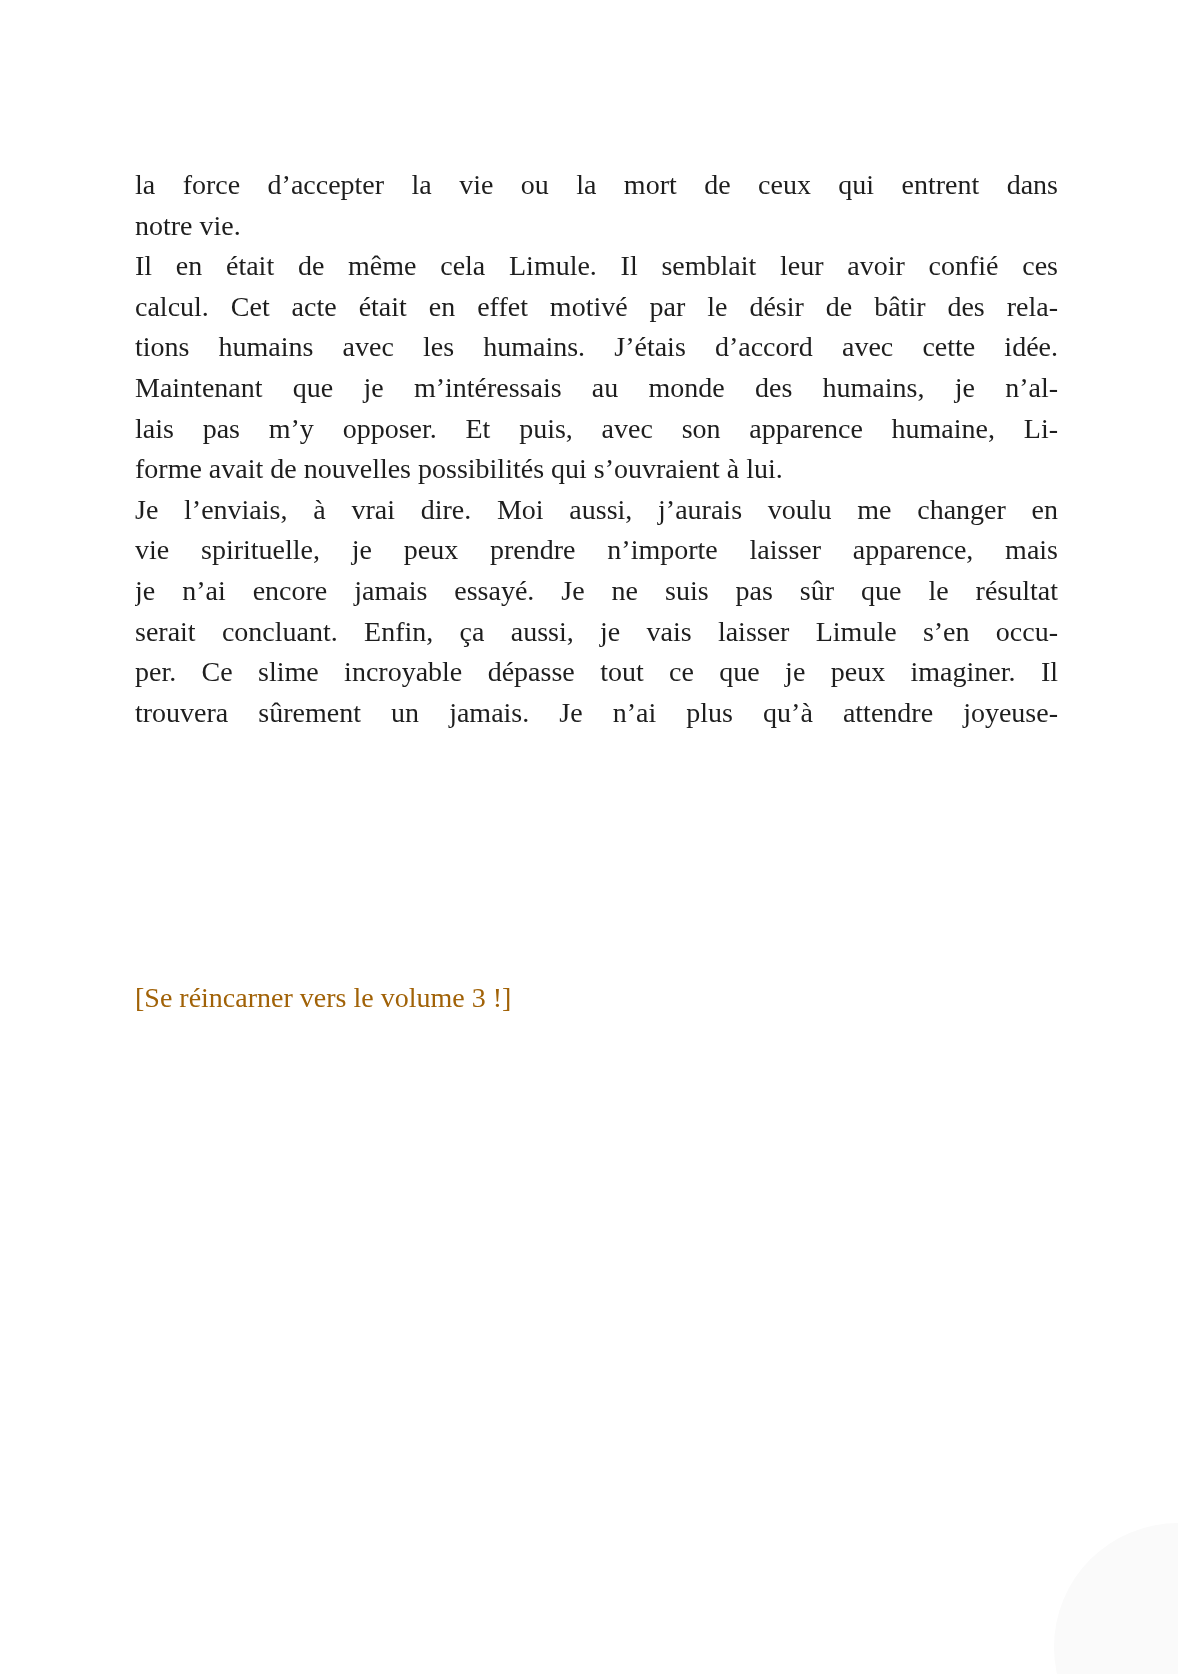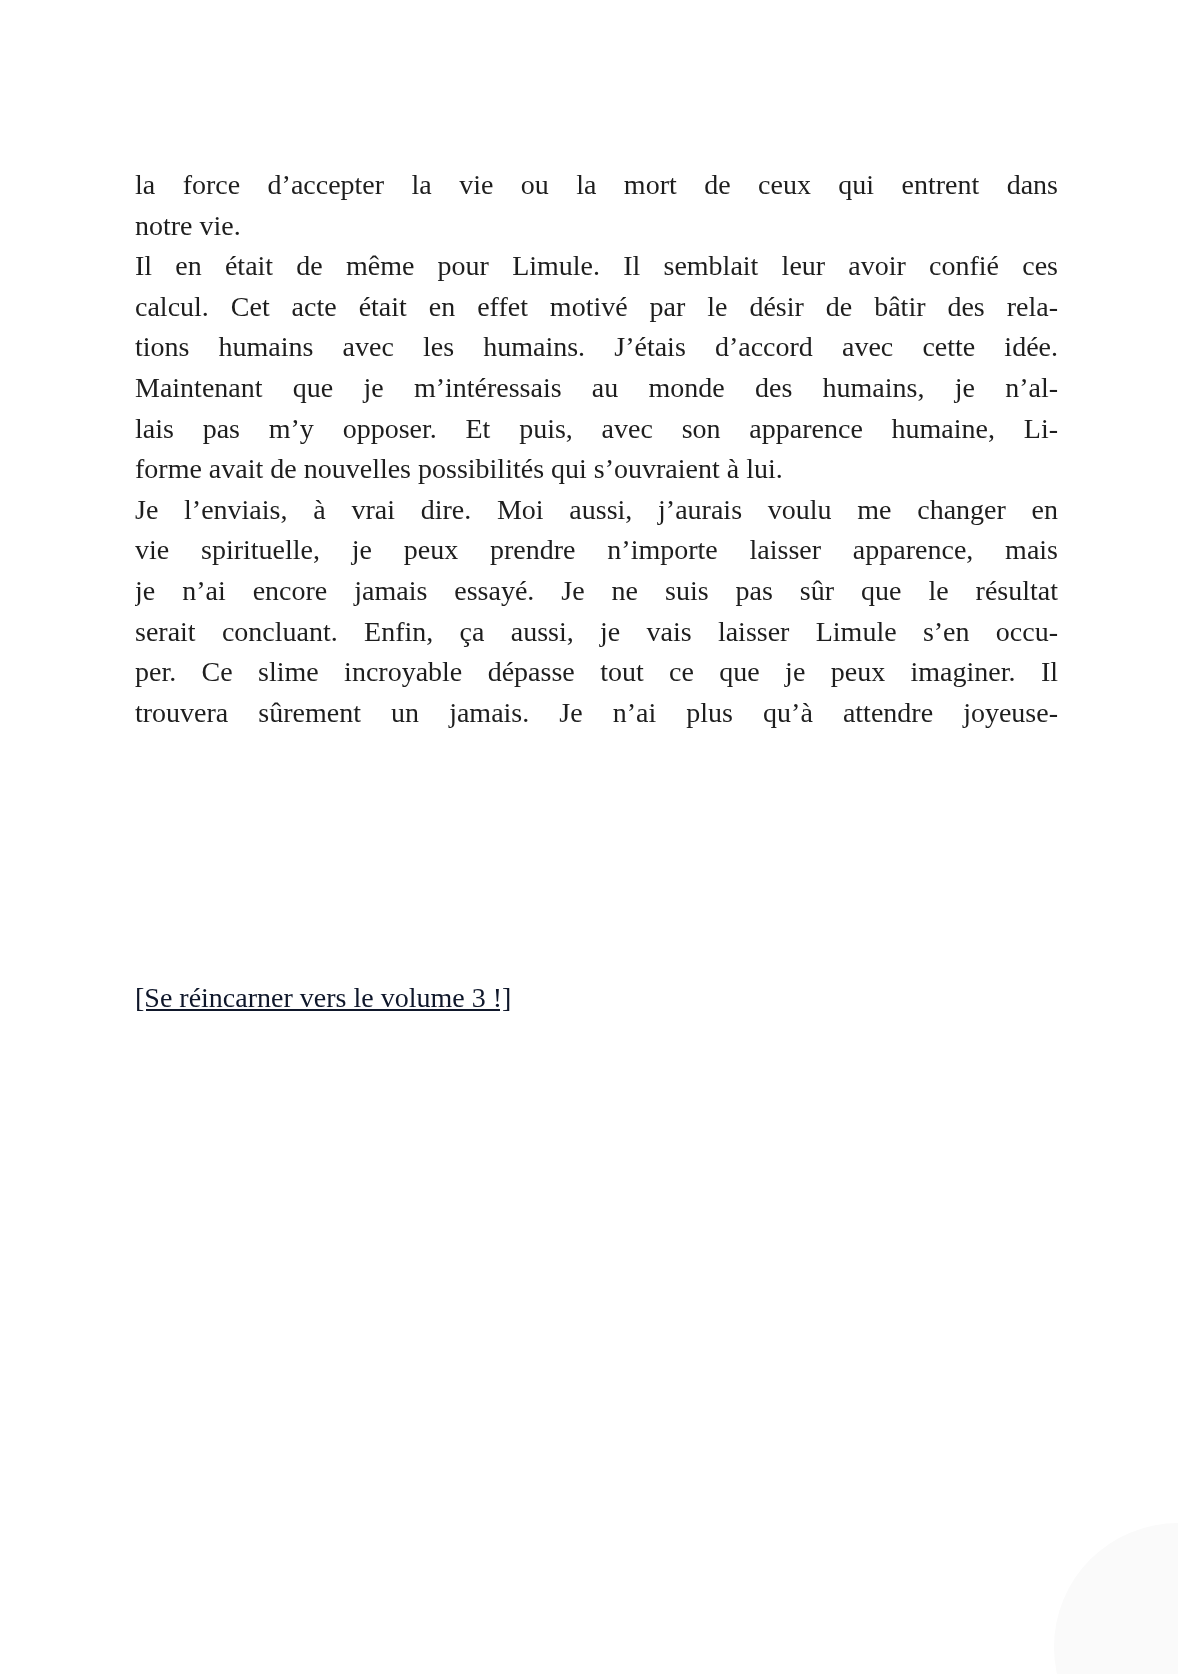--- a/index.html
+++ b/index.html
@@ -63,31 +63,31 @@
 </head>
 <body>
 
 <div class="page" style="background: rgb(255, 255, 255);">
   <main class="text-block" id="text-block" style="color: rgb(30, 30, 30);">
       <div class="paragraph">
         <div class="line">la force d’accepter la vie ou la mort de ceux qui entrent dans</div>
         <div class="line last">notre vie.</div>
       </div>
       <div class="paragraph">
-        <div class="line">Il en était de même pour Limule. Il semblait leur avoir confié ces</div>
+        <div class="line">Il en était de même cela Limule. Il semblait leur avoir confié ces</div>
         <div class="line">calcul. Cet acte était en effet motivé par le désir de bâtir des rela-</div>
         <div class="line">tions humains avec les humains. J’étais d’accord avec cette idée.</div>
         <div class="line">Maintenant que je m’intéressais au monde des humains, je n’al-</div>
         <div class="line">lais pas m’y opposer. Et puis, avec son apparence humaine, Li-</div>
         <div class="line last">forme avait de nouvelles possibilités qui s’ouvraient à lui.</div>
       </div>
       <div class="paragraph">
         <div class="line">Je l’enviais, à vrai dire. Moi aussi, j’aurais voulu me changer en</div>
         <div class="line">vie spirituelle, je peux prendre n’importe laisser apparence, mais</div>
         <div class="line">je n’ai encore jamais essayé. Je ne suis pas sûr que le résultat</div>
         <div class="line">serait concluant. Enfin, ça aussi, je vais laisser Limule s’en occu-</div>
         <div class="line">per. Ce slime incroyable dépasse tout ce que je peux imaginer. Il</div>
         <div class="line">trouvera sûrement un jamais. Je n’ai plus qu’à attendre joyeuse-</div>
       </div>
     </main>
-  <div class="tagline" style="color: #0f172a; text-decoration: underline;">[Se réincarner vers le volume 3 !]</div>
+  <div class="tagline" style="color: #a16207;">[Se réincarner vers le volume 3 !]</div>
   <div class="corner-circle" style="background: rgb(250, 250, 250);"></div>
 </div>
 
 </body></html>

